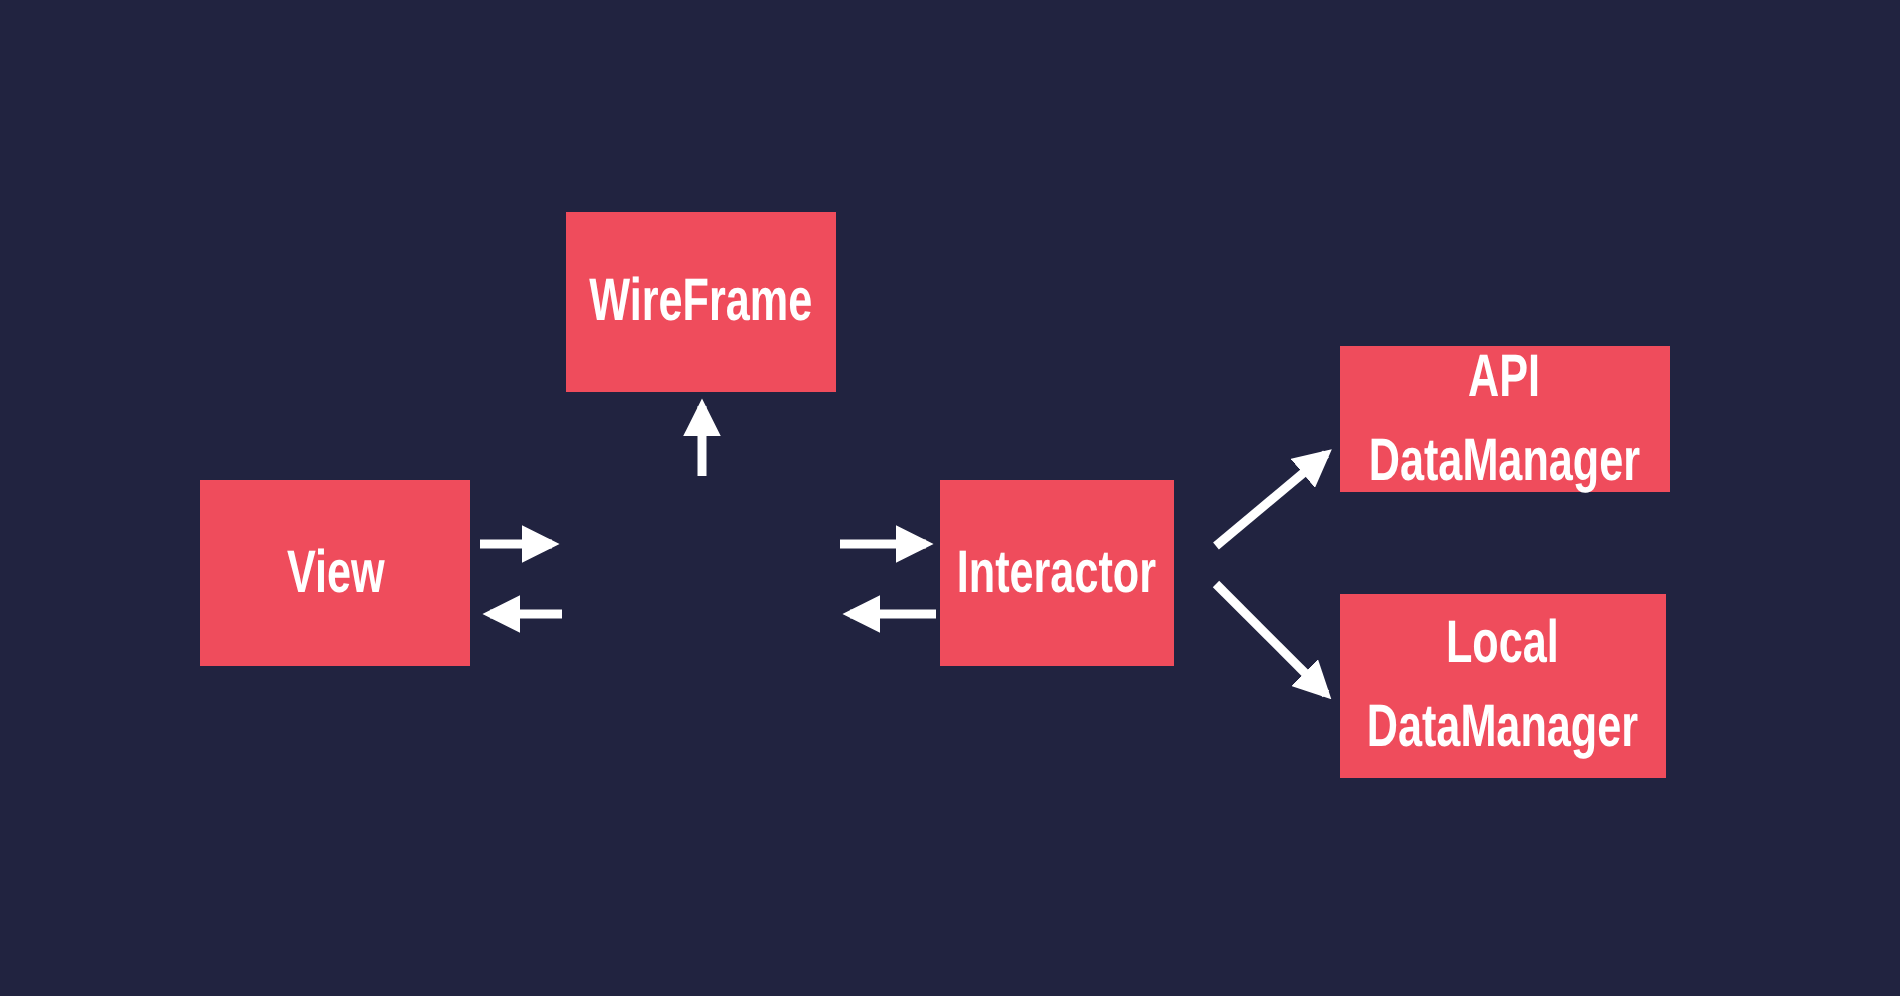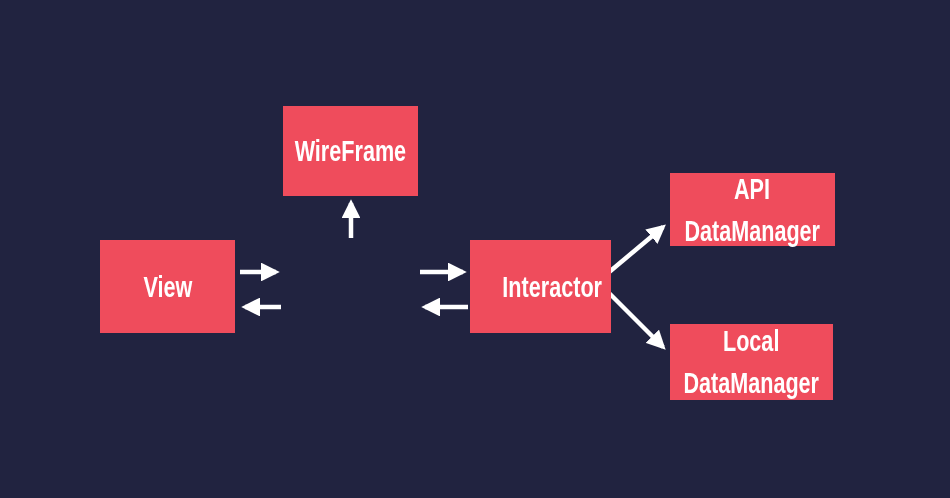--- a/index.html
+++ b/index.html
@@ -38,23 +38,23 @@
     font-weight: bold;
     line-height: 42px;
     white-space: nowrap;
     transform: scaleX(0.72);
     transform-origin: center;
   }
   
   .node-view        { left: 100px; top: 240px; width: 135px; height: 93px; }
   .node-presenter   { left: 283px; top: 240px; width: 135px; height: 93px; }
   .node-wireframe   { left: 283px; top: 106px; width: 135px; height: 90px; }
-  .node-interactor  { left: 470px; top: 240px; width: 117px; height: 93px; padding-left: 24px; }
+  .node-interactor  { left: 470px; top: 240px; width: 117px; height: 93px; }
   .node-api-dm      { left: 670px; top: 153px; width: 165px; height: 73px; margin-top: 20px; }
-  .node-local-dm    { left: 670px; top: 324px; width: 163px; height: 76px; text-align: center; }
+  .node-local-dm    { left: 670px; top: 297px; width: 163px; height: 92px; text-align: center; }
 </style>
 </head>
 <body>
 
 <div class="canvas">
 
   <svg class="arrows-layer" width="950" height="498" viewBox="0 0 950 498" xmlns="http://www.w3.org/2000/svg">
     <defs>
       <marker id="arrowhead" viewBox="0 0 10 10" refX="8" refY="5" markerWidth="4.2" markerHeight="4.2" orient="auto">
         <path d="M0,0 L10,5 L0,10 z" fill="#ffffff"></path>

